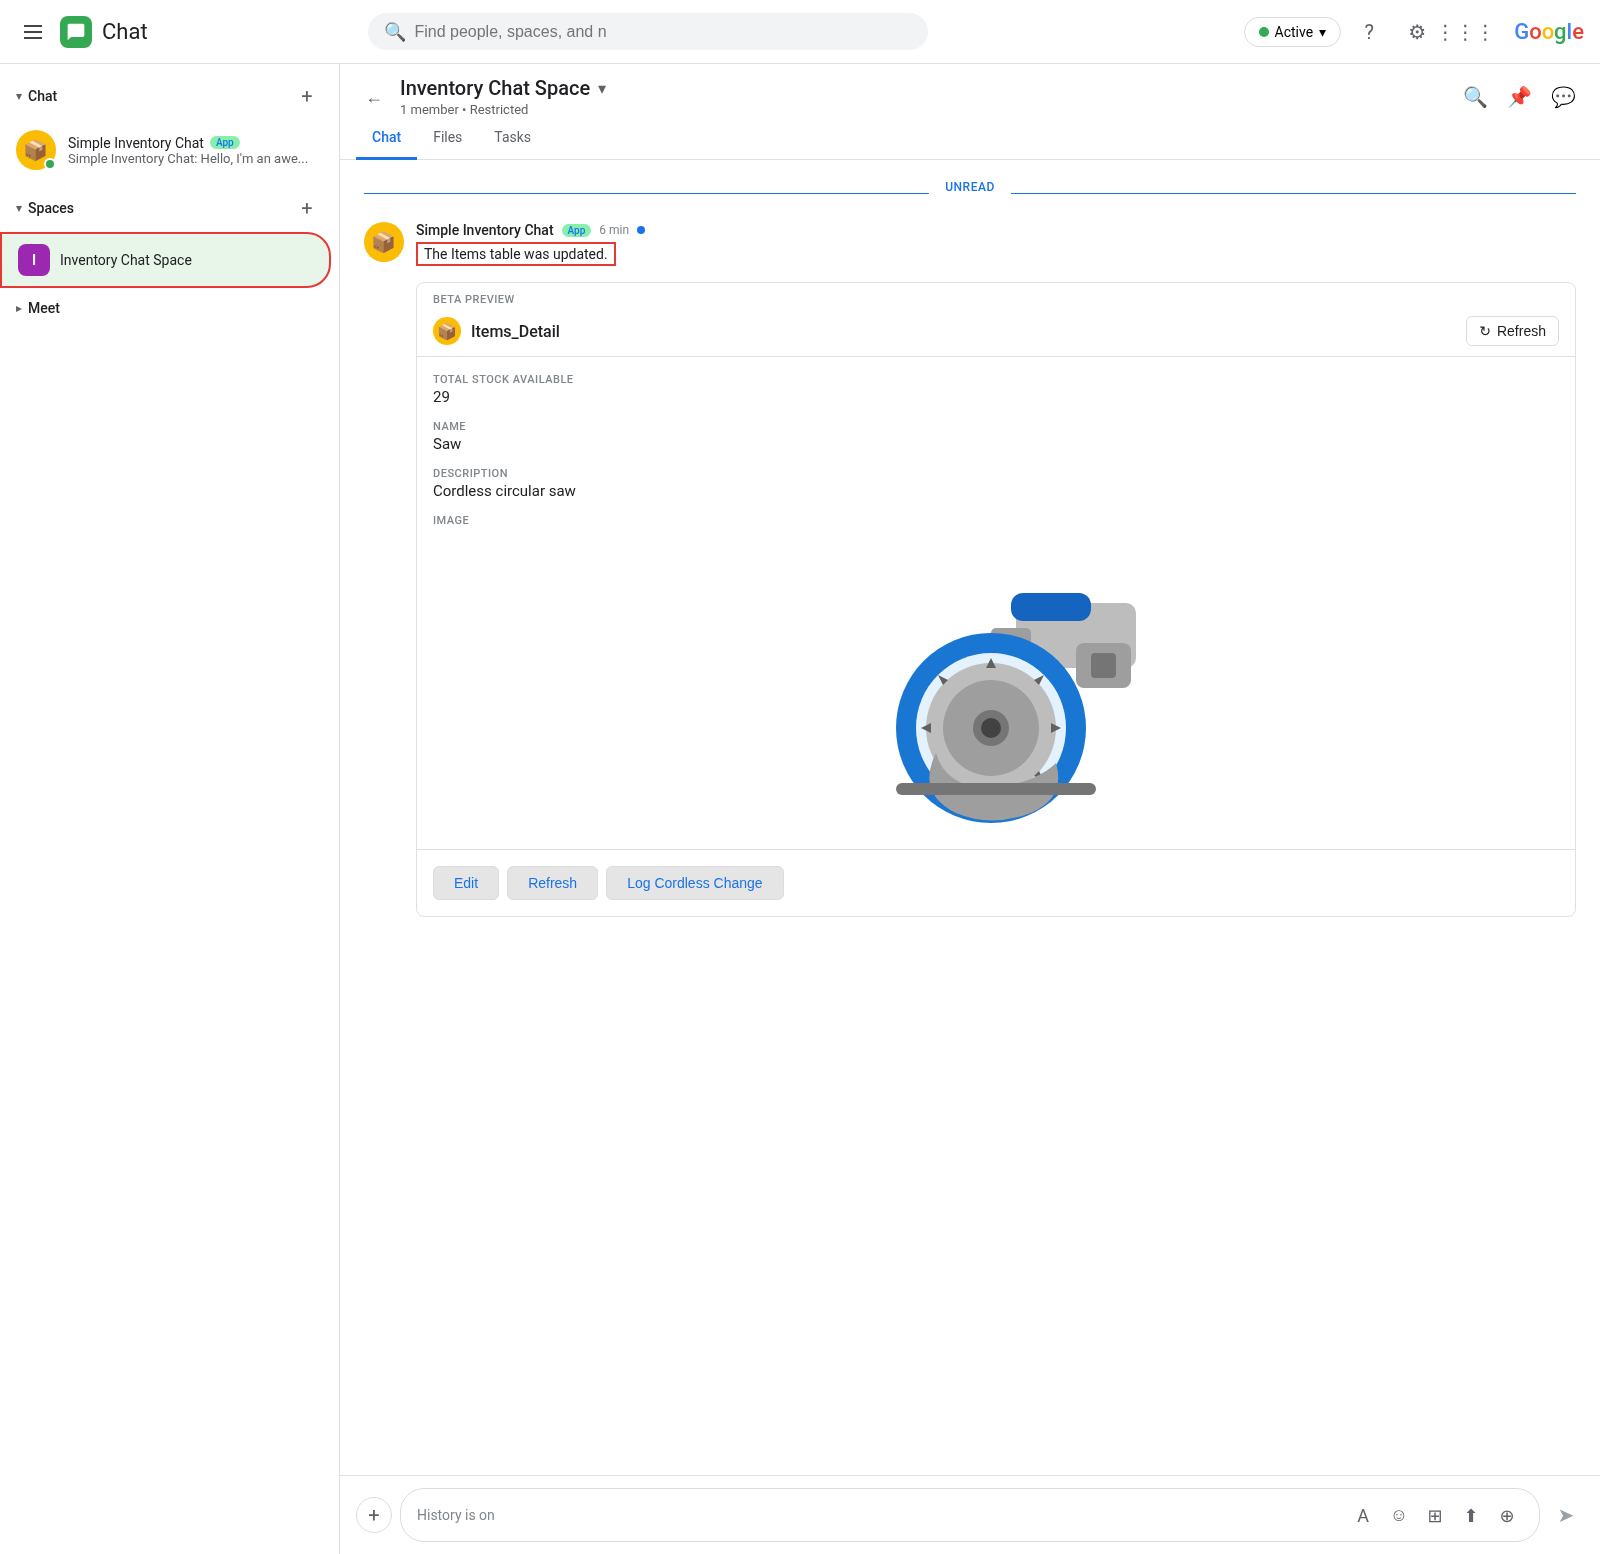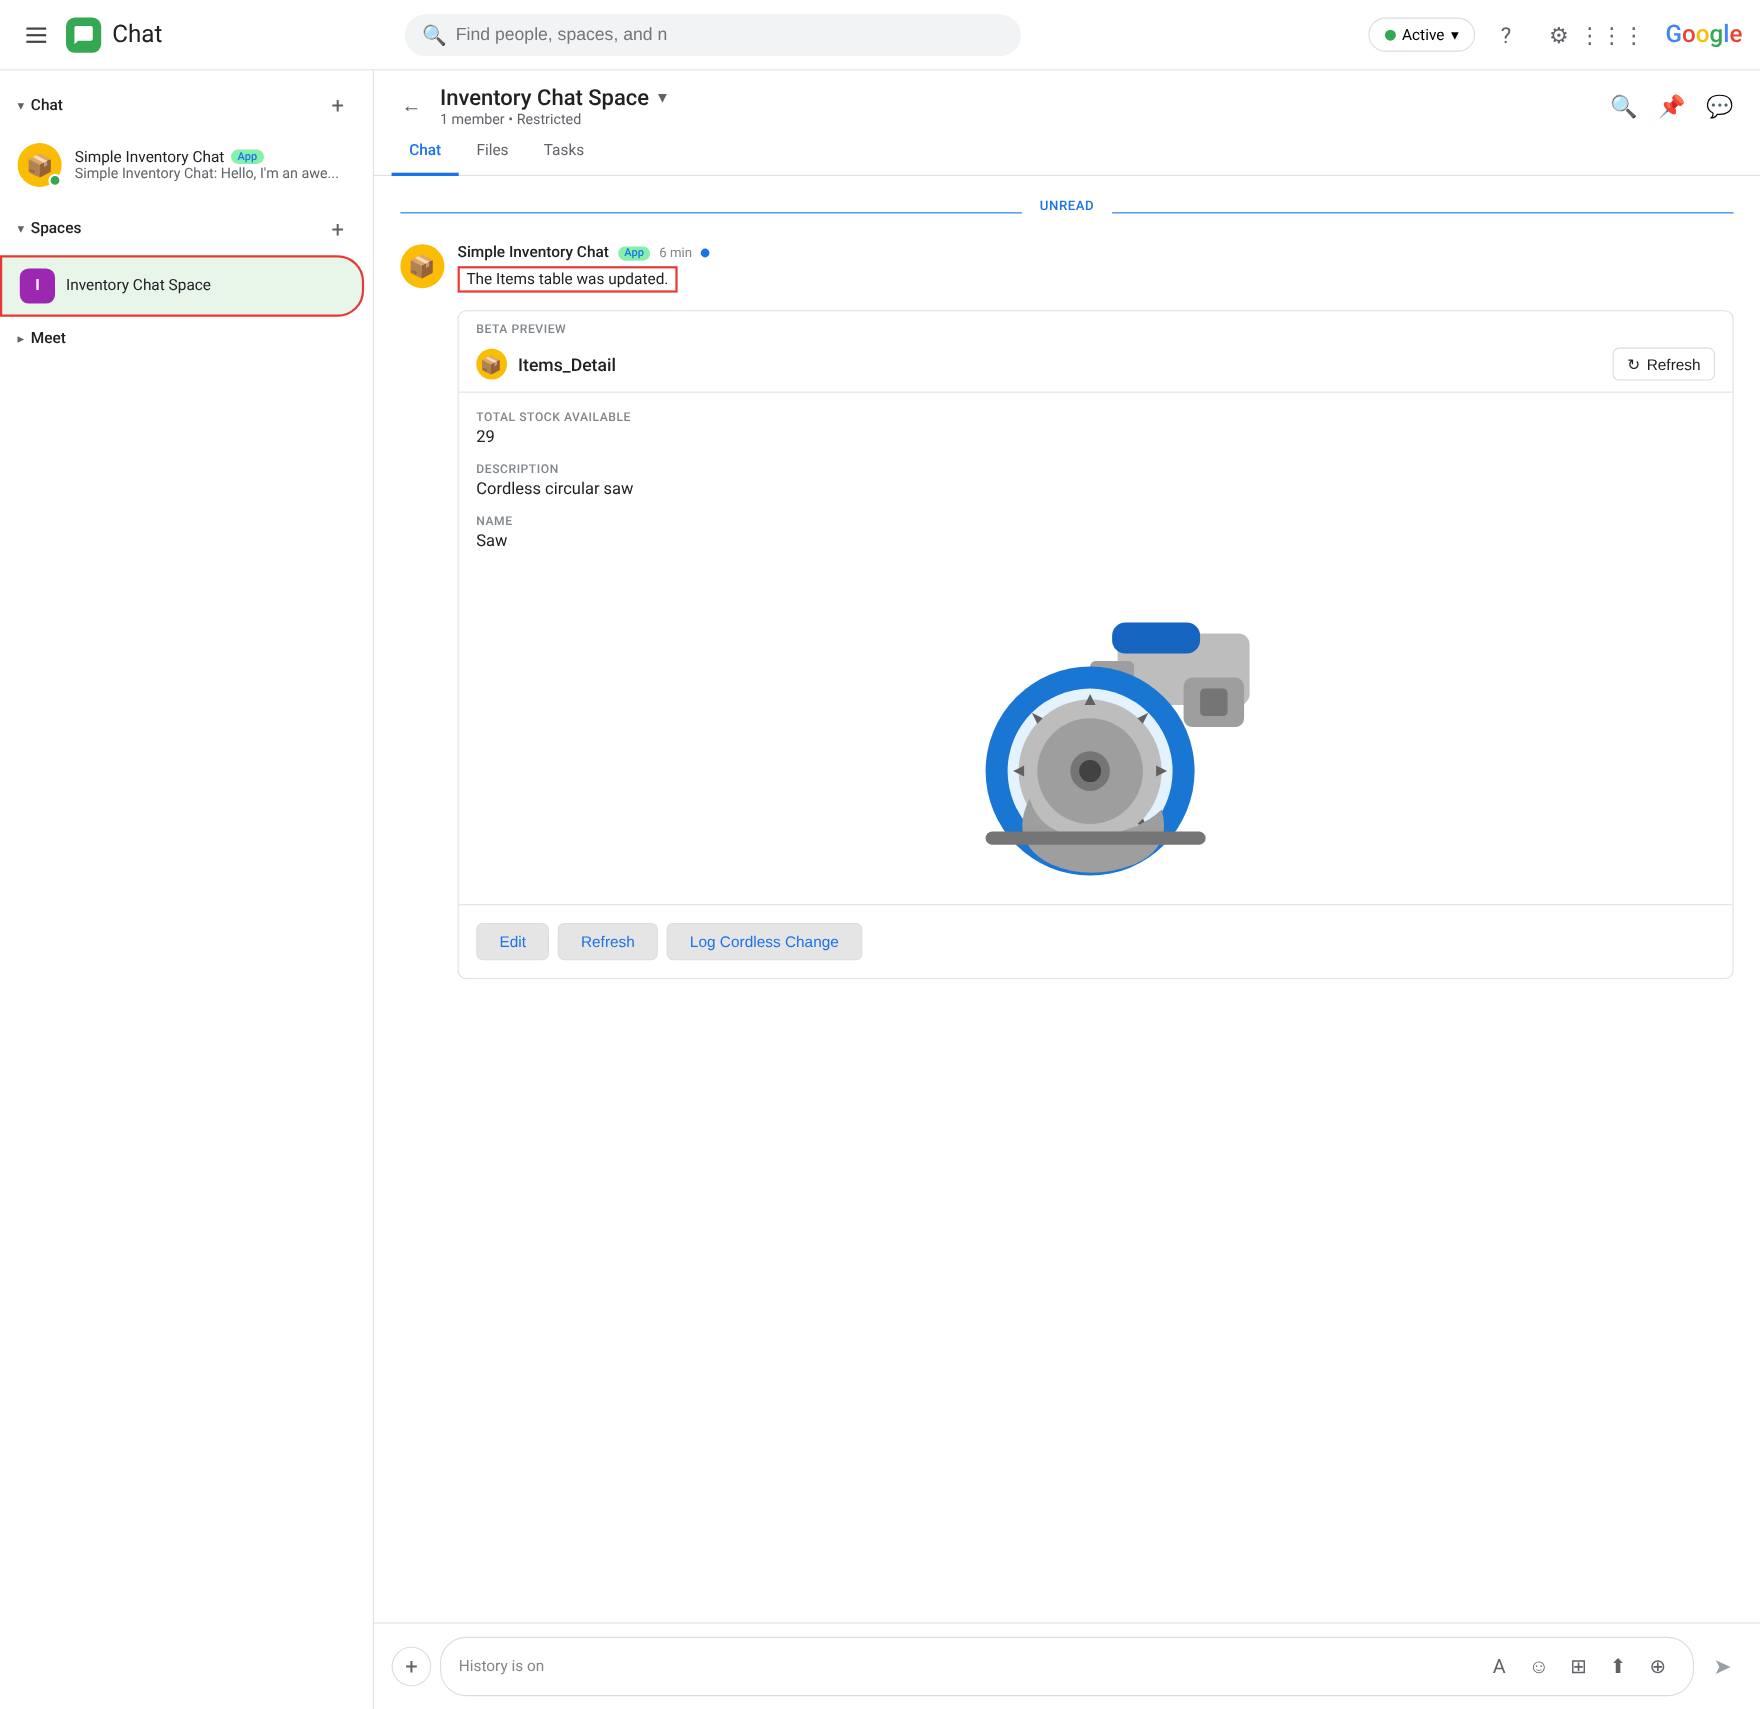--- a/index.html
+++ b/index.html
@@ -345,26 +345,29 @@
             <span>Refresh</span>
           </button>
         </div>
 
         <div class="card-content">
           <div class="card-field">
             <div class="card-field-label">TOTAL STOCK AVAILABLE</div>
             <div class="card-field-value">29</div>
           </div>
           <div class="card-field">
+            <div class="card-field-label">NAME</div>
+            <div class="card-field-value">Saw</div>
+          </div>
+          <div class="card-field">
             <div class="card-field-label">DESCRIPTION</div>
             <div class="card-field-value">Cordless circular saw</div>
           </div>
           <div class="card-field">
-            <div class="card-field-label">NAME</div>
-            <div class="card-field-value">Saw</div>
+            <div class="card-field-label">IMAGE</div>
           </div>
         </div>
 
         <div class="card-image-section">
           <svg class="saw-image" viewBox="0 0 320 260" xmlns="http://www.w3.org/2000/svg">
 
             <rect x="180" y="30" width="120" height="65" rx="10" fill="#bdbdbd"></rect>
             <rect x="155" y="55" width="40" height="30" rx="5" fill="#9e9e9e"></rect>
 
             <rect x="175" y="20" width="80" height="28" rx="12" fill="#1565c0"></rect>

